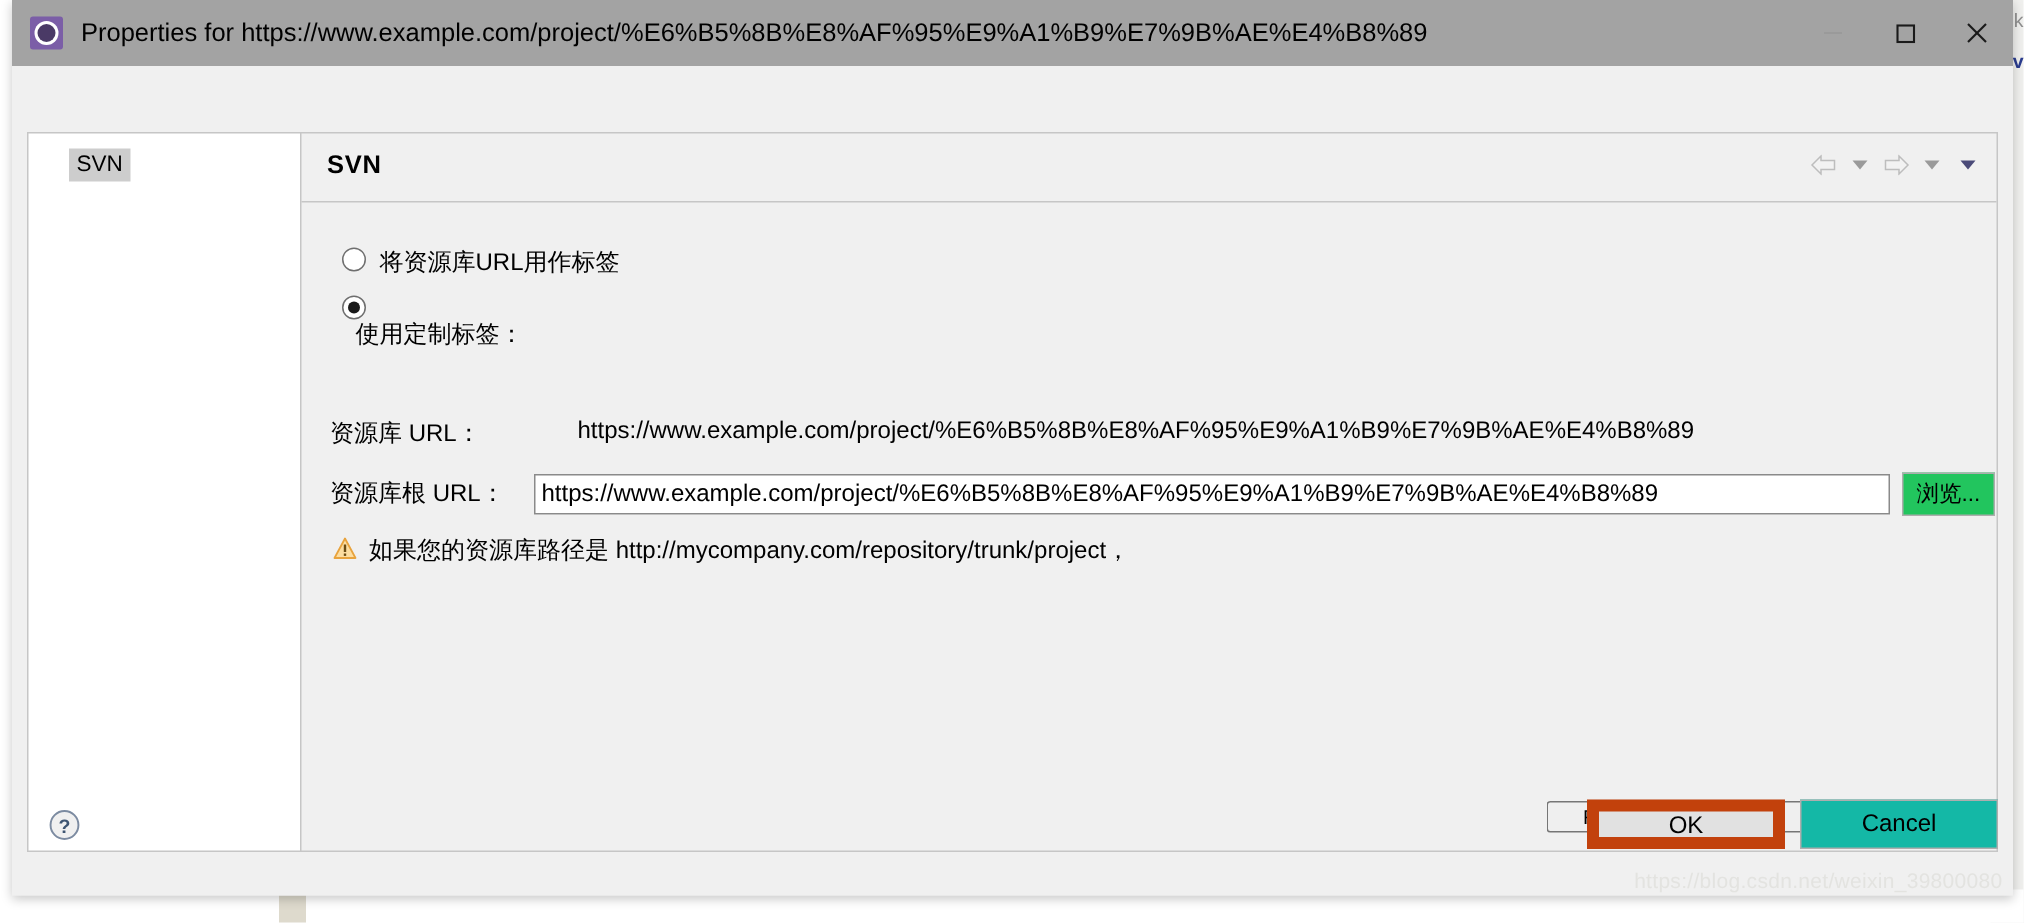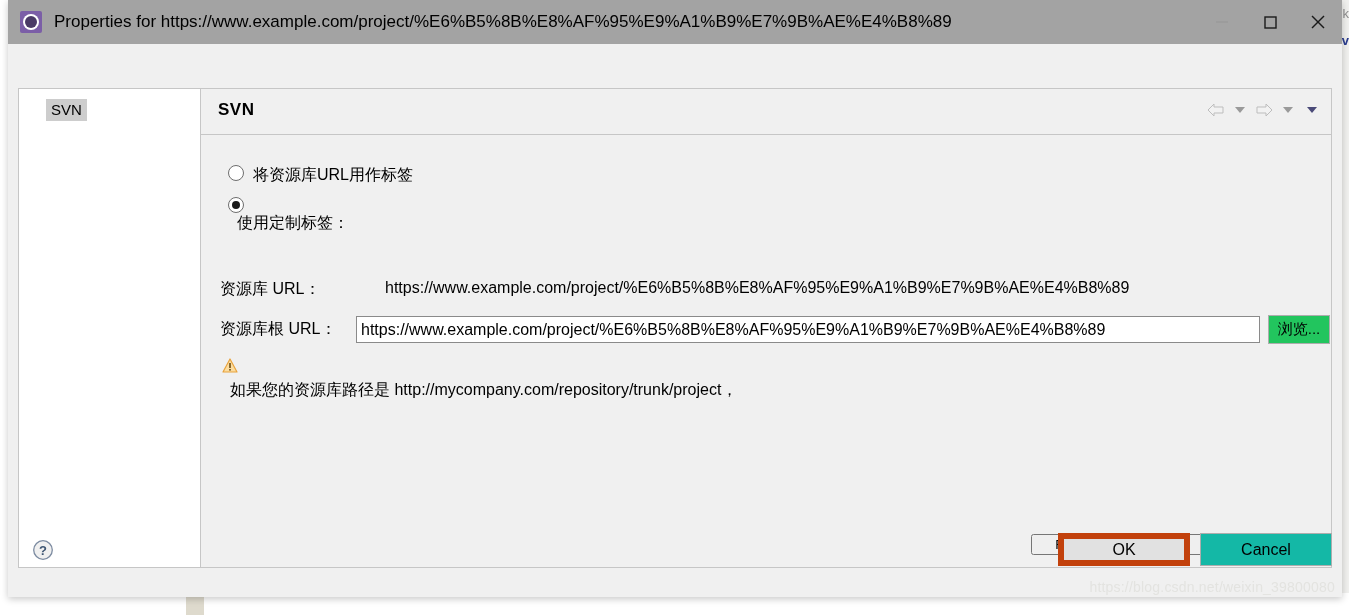--- a/index.html
+++ b/index.html
@@ -283,21 +283,20 @@
     color: #000;
     cursor: default;
   }
 
   
   #warning-block {
     position: absolute;
     left: 21px; top: 266px;
     display: flex;
     align-items: flex-start;
-    flex-direction: column;
   }
   #warning-icon {
     flex: none;
     margin-top: 3px;
   }
   #warning-text {
     margin-left: 8px;
     font-size: 16px;
     color: #000;
     line-height: 25px;
@@ -328,21 +327,21 @@
   }
   #dialog-buttons {
     position: absolute;
     right: 10px; top: 8px;
     display: flex;
     gap: 10px;
   }
   #ok-button {
     width: 132px; height: 33px;
     background: #e1e1e1;
-    border: 6px solid #c2410c;
+    border: 8px solid #c2410c;
     font-family: "Liberation Sans", sans-serif;
     font-size: 16px;
     color: #000;
     cursor: default;
   }
   #cancel-button {
     width: 132px; height: 33px;
     background: #14b8a6;
     border: 1px solid #adadad;
     font-family: "Liberation Sans", sans-serif;

